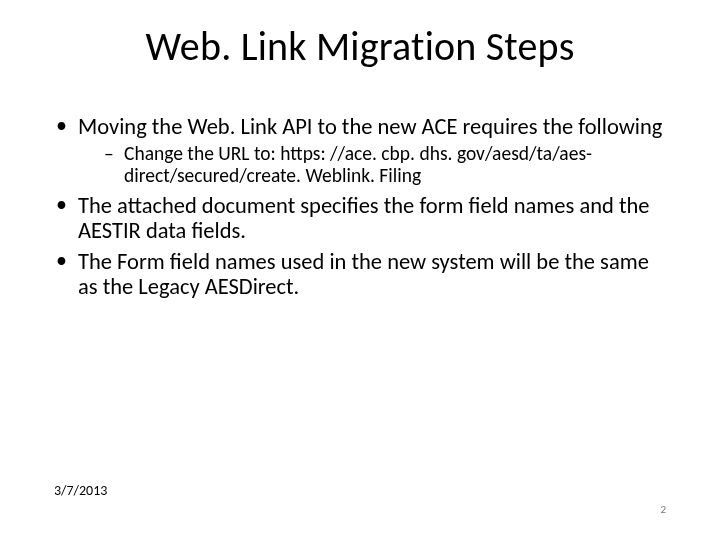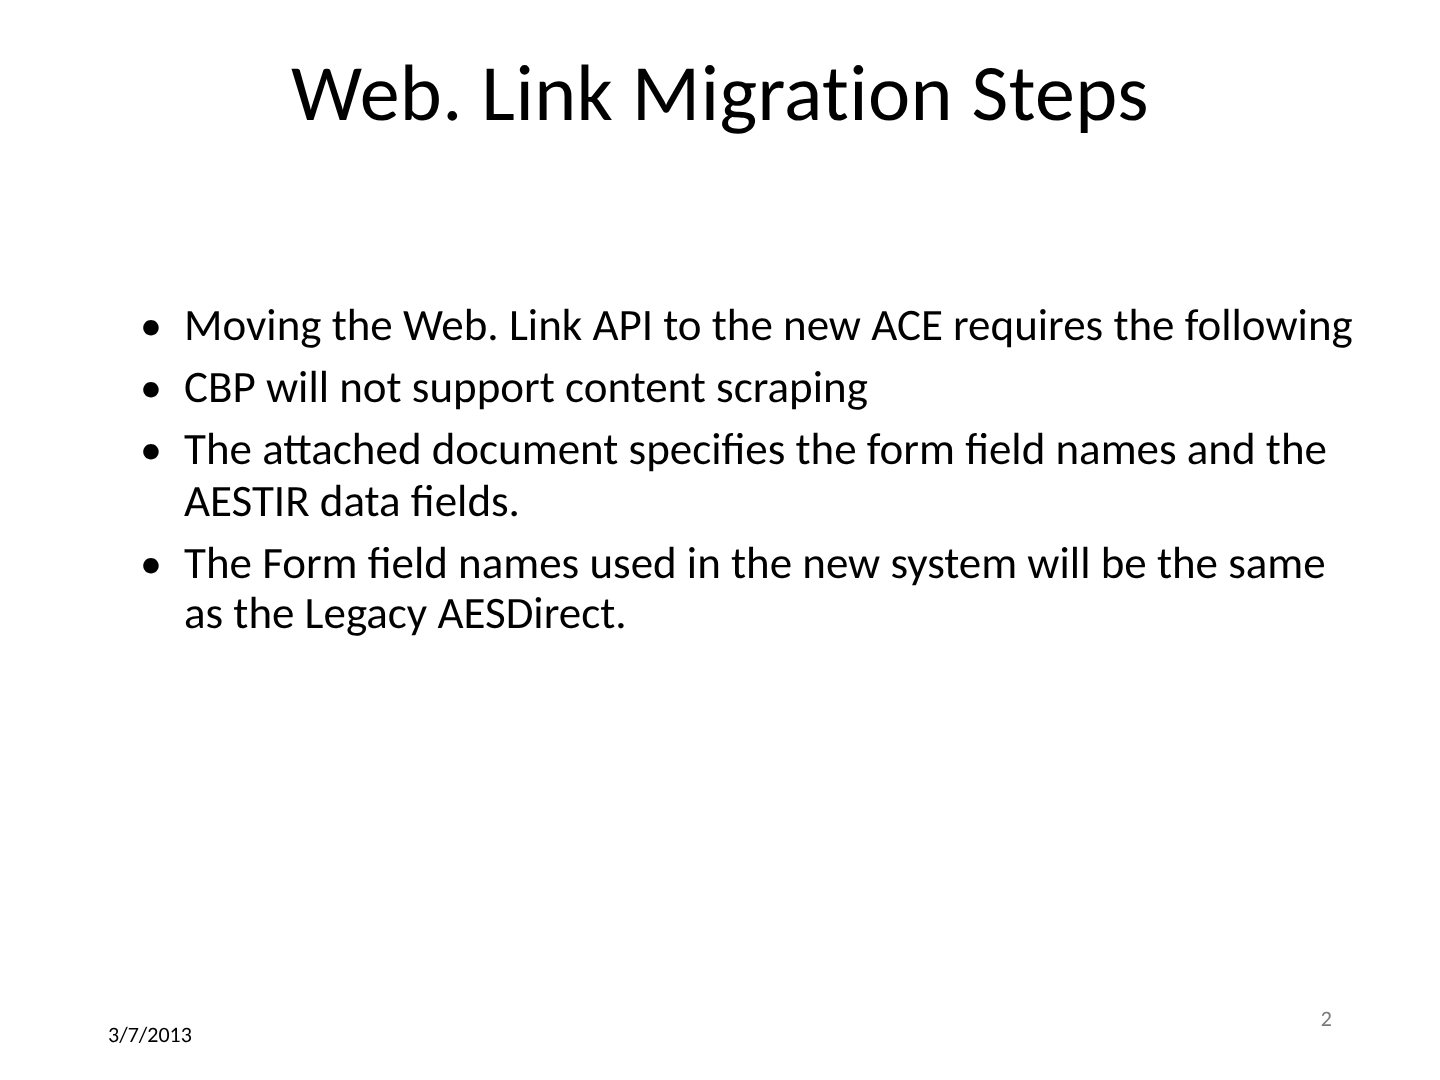--- a/index.html
+++ b/index.html
@@ -24,25 +24,24 @@
     left: 0;
     width: 720px;
     text-align: center;
     font-size: 40px;
     font-weight: 400;
     letter-spacing: 0.2px;
   }
   .body {
     position: absolute;
     top: 114px;
-    left: 70px;
+    left: 56px;
     width: 616px;
     font-size: 22.5px;
     line-height: 1.12;
-    margin-top: 37px;
   }
   ul.level1 {
     list-style: none;
     margin: 0;
     padding: 0;
   }
   ul.level1 > li {
     position: relative;
     padding-left: 22px;
     margin-bottom: 6px;
@@ -69,22 +68,22 @@
   }
   ul.level2 > li::before {
     content: "–";
     position: absolute;
     left: 0;
     top: 0;
   }
   .footer-date {
     position: absolute;
     left: 54px;
-    bottom: 16px;
-    font-size: 11px;
+    bottom: 41px;
+    font-size: 14px;
     color: #000;
   }
   .footer-page {
     position: absolute;
     right: 54px;
     bottom: 24px;
     font-size: 11px;
     color: #7a7a7a;
   }
 </style>
@@ -93,24 +92,24 @@
 
 <div class="slide">
 
   <div class="title">Web. Link Migration Steps</div>
 
   <div class="body">
     <ul class="level1">
       <li>
         <span>Moving the Web. Link API to the new ACE requires the following</span>
         <ul class="level2">
+          <li>
+            <span>Change the URL to: https: //ace. cbp. dhs. gov/aesd/ta/aes-direct/secured/create. Weblink. Filing</span>
+          </li>
         </ul>
-      </li>
-      <li>
-        <span>CBP will not support content scraping</span>
       </li>
       <li>
         <span>The attached document specifies the form field names and the AESTIR data fields.</span>
       </li>
       <li>
         <span>The Form field names used in the new system will be the same as the Legacy AESDirect.</span>
       </li>
     </ul>
   </div>
 

